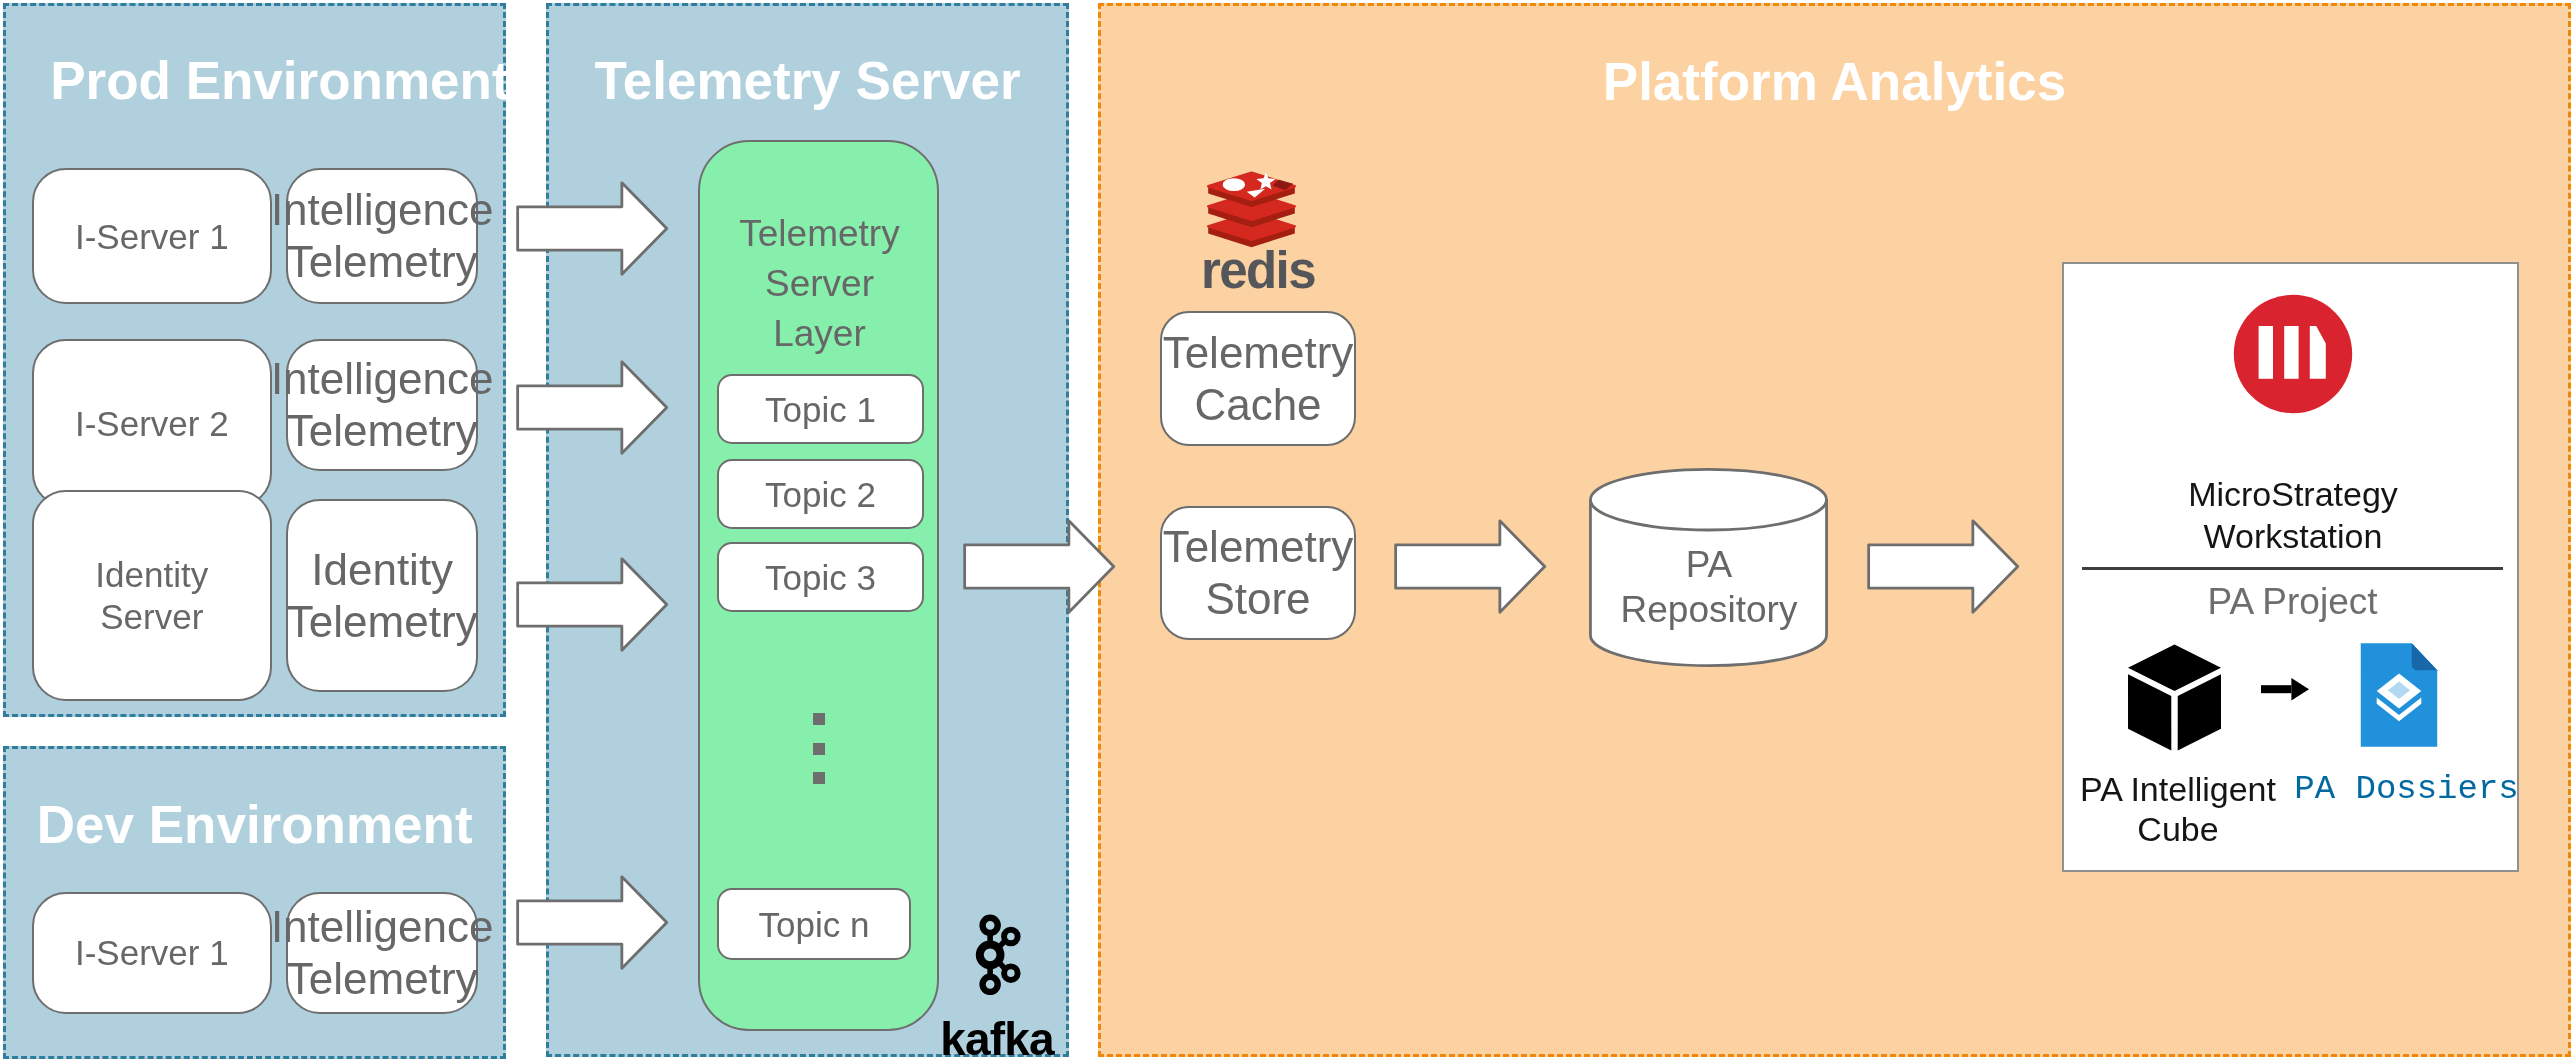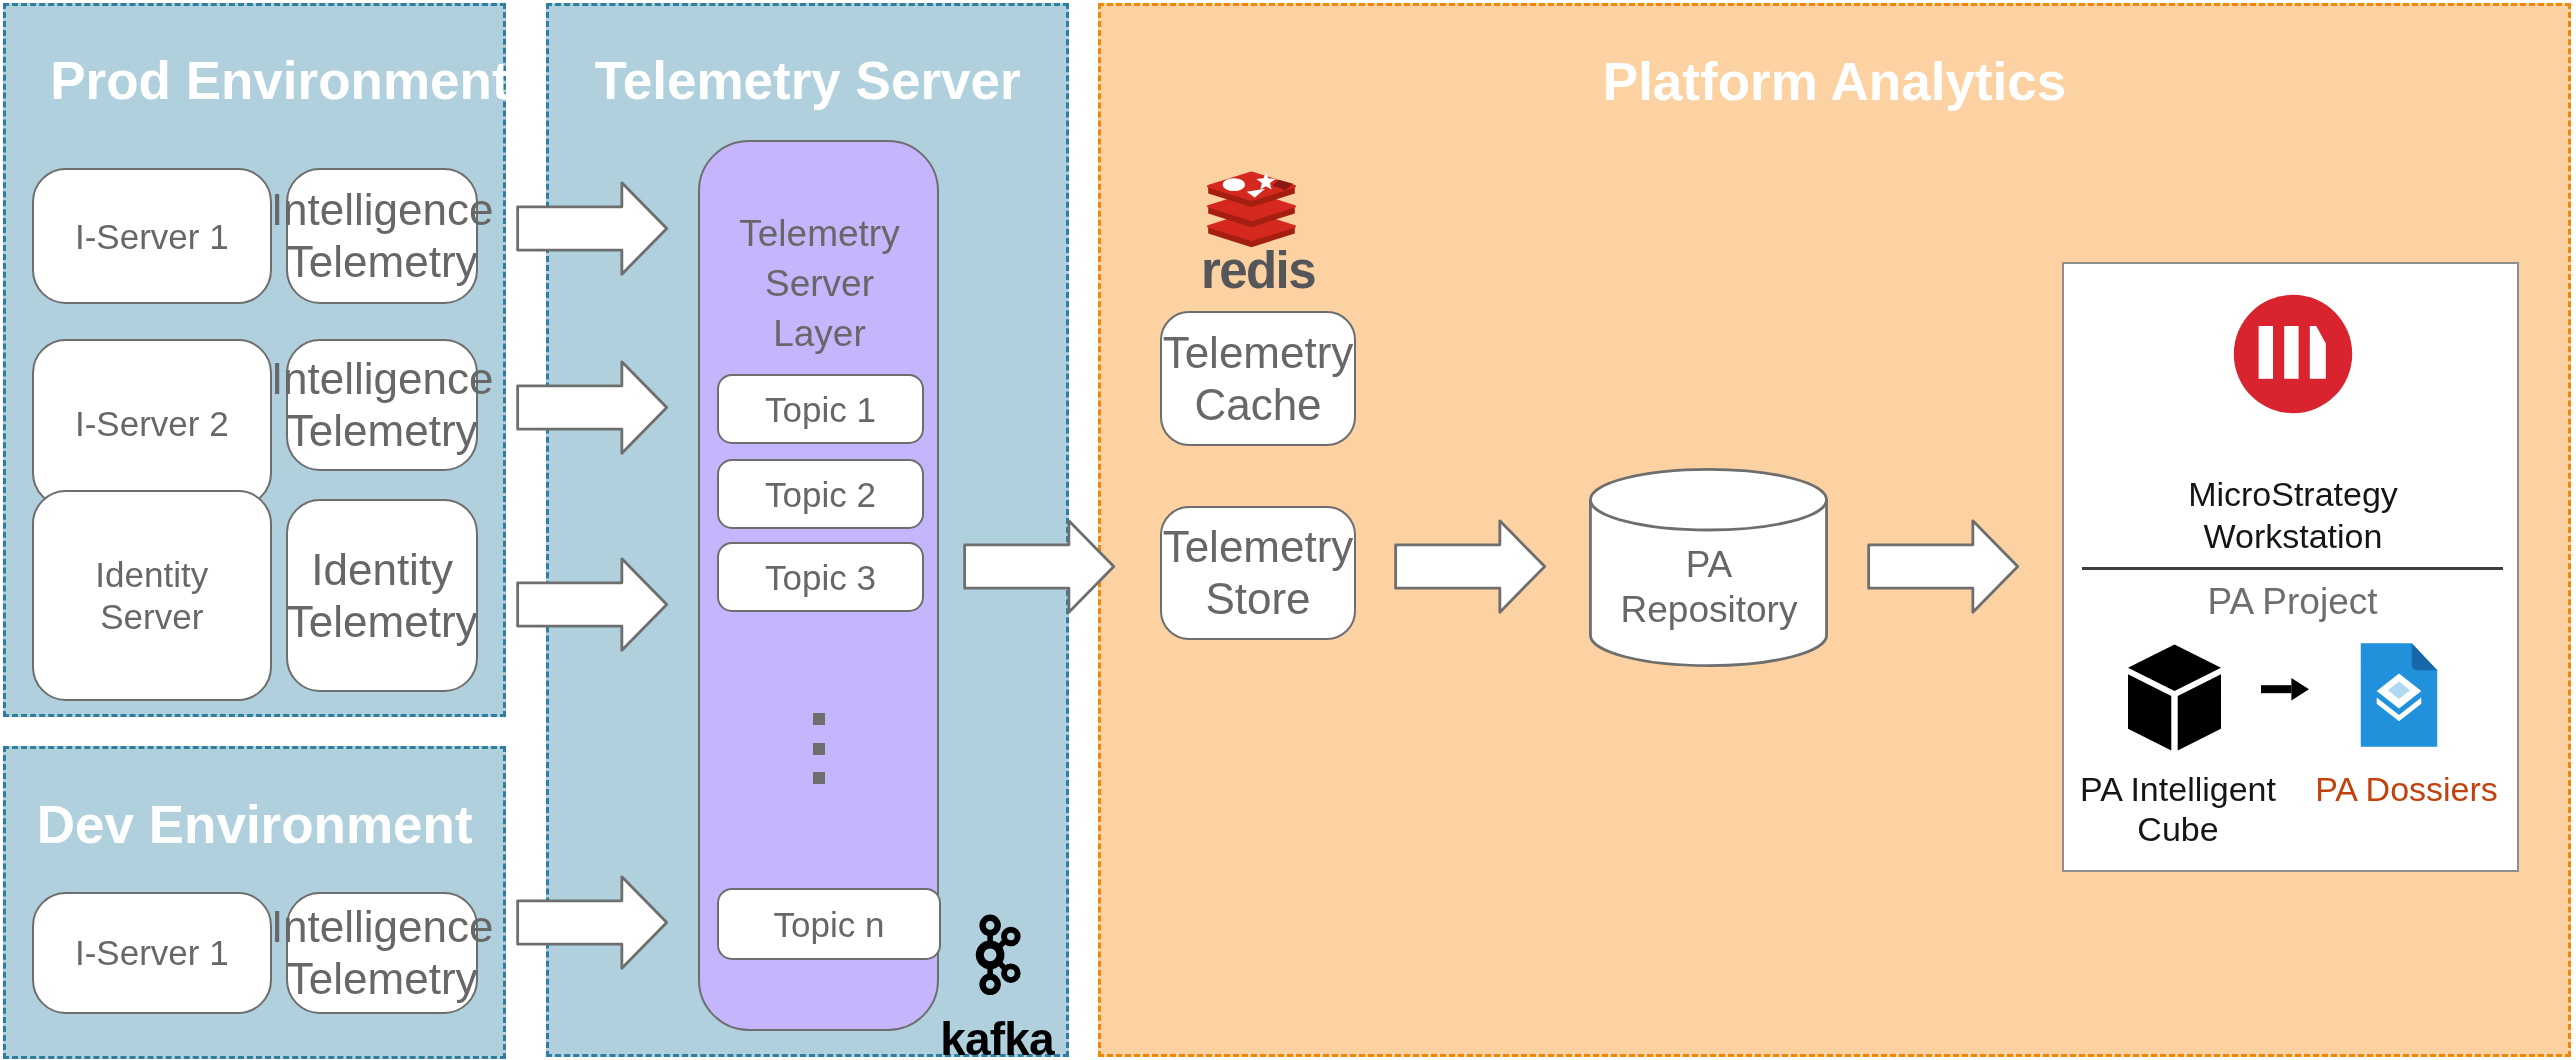--- a/index.html
+++ b/index.html
@@ -14,21 +14,21 @@
     position:absolute;left:0;right:0;text-align:center;
     font-size:53px;line-height:59px;font-weight:bold;color:#FFFFFF;white-space:nowrap;
   }
   .node{
     position:absolute;box-sizing:border-box;background:#fff;border:2.4px solid #6E6E6E;
     border-radius:34px;display:flex;align-items:center;justify-content:center;
     text-align:center;color:#676767;font-size:35px;line-height:1.18;
   }
   .node.telem{font-size:44px;}
   .node.topic{border-radius:15px;font-size:35px;}
-  .layer-box{position:absolute;box-sizing:border-box;background:#c4b5fd;border:2.4px solid #6E6E6E;border-radius:51px;}
+  .layer-box{position:absolute;box-sizing:border-box;background:#86efac;border:2.4px solid #6E6E6E;border-radius:51px;}
   .layer-label{position:absolute;text-align:center;color:#676767;font-size:37px;line-height:50px;}
   .dots{position:absolute;left:0;right:0;display:flex;flex-direction:column;align-items:center;gap:17.6px;}
   .dots i{width:12px;height:12px;background:#6E6E6E;display:block;}
   .flow-arrow{position:absolute;width:154px;height:101px;}
   .freetext{position:absolute;text-align:center;}
   .ws-box{position:absolute;box-sizing:border-box;background:#fff;border:2.4px solid #909090;}
   .divider{position:absolute;background:#3E3E3E;}
   .icon-block{position:absolute;}
 </style>
 </head>
@@ -87,21 +87,21 @@
       <div class="node topic" style="left:17px;top:400px;width:207px;height:70px;">
         <span>Topic 3</span>
       </div>
 
       <div class="dots" style="top:571px;">
         <i></i>
           <i></i>
           <i></i>
       </div>
 
-      <div class="node topic" style="left:17px;top:746px;width:224px;height:72px;">
+      <div class="node topic" style="left:17px;top:746px;width:194px;height:72px;">
         <span>Topic n</span>
       </div>
     </div>
 
     <div class="icon-block" style="left:422px;top:907px;width:51px;height:90px;">
       <svg width="51" height="90" viewBox="0 0 64 112">
         <g stroke="#000" fill="none">
           <circle cx="24" cy="15" r="9.5" stroke-width="8"></circle>
           <circle cx="24" cy="52" r="13" stroke-width="10"></circle>
           <circle cx="24" cy="89" r="9.5" stroke-width="8"></circle>
@@ -195,21 +195,21 @@
         <svg width="86" height="110" viewBox="0 0 108 138">
           <path d="M6 4 H70 L102 38 V134 H6 Z" fill="#2191DB"></path>
           <path d="M70 4 L102 38 H78 Q70 38 70 30 Z" fill="#1767A9"></path>
           <path d="M54 42 L82 64 L54 86 L26 64 Z" fill="#fff"></path>
           <path d="M26 72 L54 94 L82 72 L82 80 L54 102 L26 80 Z" fill="#fff"></path>
           <path d="M54 52 L68 63 L54 74 L40 63 Z" fill="#2191DB" opacity="0.35"></path>
         </svg>
       </div>
 
       <div class="freetext" style="left:0;top:505px;width:228px;font-size:34px;line-height:40px;color:#151515;">PA Intelligent Cube</div>
-      <div class="freetext" style="left:228px;top:505px;width:229px;font-size:34px;line-height:40px;color:#c2410c;">PA Dossiers</div>
+      <div class="freetext" style="left:228px;top:505px;width:229px;font-size:34px;line-height:40px;color:#0369a1;font-family:Liberation Mono, monospace;">PA Dossiers</div>
     </div>
   </div>
 
   <div class="flow-arrow" style="left:516px;top:178px;">
     <svg width="154" height="101" viewBox="0 0 192 126">
         <path d="M2 36 H132 V6 L188 63 L132 120 V90 H2 Z" fill="#fff" stroke="#6E6E6E" stroke-width="3.5" stroke-linejoin="round"></path>
       </svg>
   </div>
   <div class="flow-arrow" style="left:516px;top:357px;">
     <svg width="154" height="101" viewBox="0 0 192 126">

